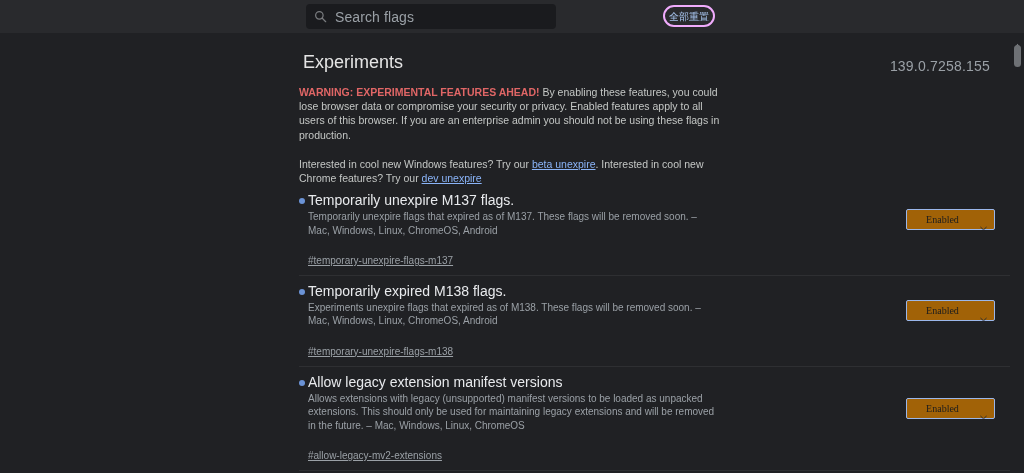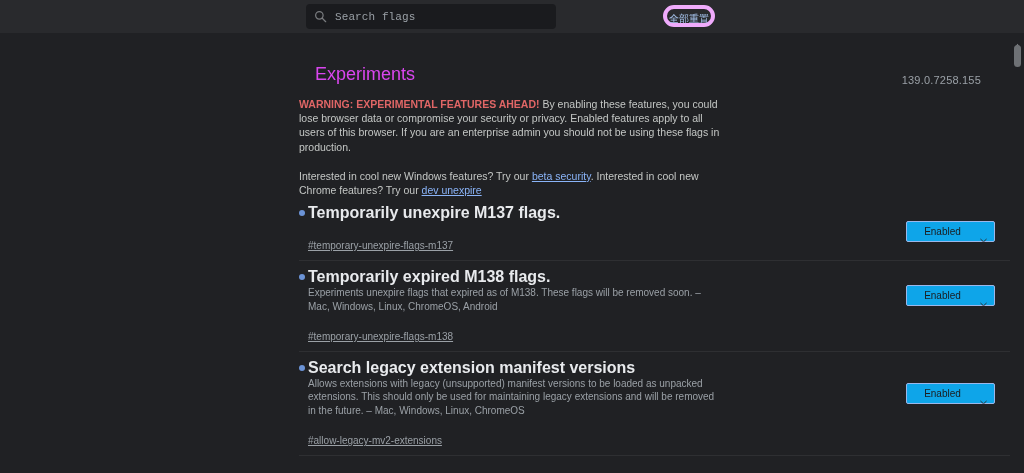--- a/index.html
+++ b/index.html
@@ -39,32 +39,32 @@
     flex: 0 0 13px;
     margin-right: 8px;
     opacity: .62;
   }
   .search-icon svg { display: block; }
   .search-input {
     flex: 1 1 auto;
     background: transparent;
     border: 0; outline: 0;
     color: #c8ccd0;
-    font-family: Liberation Mono, monospace;
-    font-size: 11px;
+    font-family: Liberation Sans, sans-serif;
+    font-size: 14px;
     letter-spacing: .1px;
     padding: 0;
   }
   .search-input::placeholder { color: #9aa0a6; }
 
   .reset-btn {
     position: absolute;
     left: 663px; top: 5px;
     width: 52px; height: 22px;
-    border: 4px solid #f0abfc;
+    border: 2px solid #f0abfc;
     border-radius: 11px;
     background: transparent;
     color: #a9c6f0;
     font-family: "Liberation Sans", sans-serif;
     font-size: 10px;
     line-height: 20px;
     text-align: center;
     cursor: pointer;
     padding: 0;
   }
@@ -79,29 +79,29 @@
     overflow: hidden;
   }
   .page-inner { padding: 12px 10px 0 11px; }
 
   .title-row {
     position: relative;
     height: 30px;
   }
   .page-title {
     font-size: 18px;
-    color: #d946ef;
+    color: #e5e5e5;
     font-weight: 400;
     line-height: 26px;
-    margin: 16px;
+    margin: 4px;
   }
   .version {
     position: absolute;
-    right: 20px; bottom: 5px;
-    font-size: 11px;
+    right: 11px; bottom: 5px;
+    font-size: 14px;
     color: #9aa0a6;
     letter-spacing: .2px;
     margin-top: 40px;
   }
 
   .warning-block {
     font-size: 10.5px;
     line-height: 14.2px;
     color: #c4c7c5;
     margin-top: 6px;
@@ -166,22 +166,22 @@
     padding-left: 9px;
   }
   .flag-dot {
     position: absolute;
     left: 0px; top: 13px;
     width: 6px; height: 6px;
     border-radius: 50%;
     background: #6b93d6;
   }
   .flag-name {
-    font-size: 16px;
-    font-weight: bold;
+    font-size: 14px;
+    font-weight: normal;
     color: #e8eaed;
     line-height: 13px;
     margin: 0 0 3px 0;
   }
   .flag-desc {
     font-size: 10px;
     line-height: 13.4px;
     color: #9aa0a6;
     margin: 0;
   }
@@ -206,23 +206,24 @@
     font-family: "Liberation Sans", sans-serif;
     font-size: 10px;
     padding: 0 16px 0 0;
     text-align: center;
     appearance: none;
     -webkit-appearance: none;
     cursor: pointer;
     outline: none;
   }
   .flag-select.enabled {
-    background: #0ea5e9;
+    background: #a16207;
     border-color: #9bb7ea;
     color: #1b1c1e;
+    font-family: Liberation Serif, serif;
   }
   .sel-wrap { position: absolute; right: 0; }
   .sel-wrap .caret {
     position: absolute;
     right: 23px; top: 8px;
     pointer-events: none;
     width: 7px; height: 5px;
   }
 
   
@@ -276,30 +277,31 @@
       <div class="title-row">
         <h1 class="page-title">Experiments</h1>
         <div class="version">139.0.7258.155</div>
       </div>
 
       <div class="warning-block">
         <span class="warning-lead">WARNING: EXPERIMENTAL FEATURES AHEAD!</span><span> By enabling these features, you could lose browser data or compromise your security or privacy. Enabled features apply to all users of this browser. If you are an enterprise admin you should not be using these flags in production.</span>
       </div>
 
       <div class="channel-block">
-        <span>Interested in cool new Windows features? Try our </span><span class="channel-link">beta security</span><span>. Interested in cool new Chrome features? Try our </span><span class="channel-link">dev unexpire</span>
+        <span>Interested in cool new Windows features? Try our </span><span class="channel-link">beta unexpire</span><span>. Interested in cool new Chrome features? Try our </span><span class="channel-link">dev unexpire</span>
       </div>
 
 
       <div class="flag-list">
 
         <div class="flag">
           <span class="flag-dot"></span>
           <div class="flag-text">
             <p class="flag-name">Temporarily unexpire M137 flags.</p>
+            <p class="flag-desc">Temporarily unexpire flags that expired as of M137. These flags will be removed soon. – Mac, Windows, Linux, ChromeOS, Android</p>
             <span class="flag-anchor">#temporary-unexpire-flags-m137</span>
           </div>
           <div class="sel-wrap" style="top:24px;">
             <select class="flag-select enabled"><option value="Default">Default</option><option value="Enabled" selected="">Enabled</option><option value="Disabled">Disabled</option></select>
             <span class="caret">
               <svg viewBox="0 0 8 5" width="7" height="5">
                   <path d="M0.5 0.8 L4 4 L7.5 0.8" fill="none" stroke="#2b2d30" stroke-width="1.1"></path>
                 </svg>
             </span>
           </div>
@@ -318,21 +320,21 @@
               <svg viewBox="0 0 8 5" width="7" height="5">
                   <path d="M0.5 0.8 L4 4 L7.5 0.8" fill="none" stroke="#2b2d30" stroke-width="1.1"></path>
                 </svg>
             </span>
           </div>
         </div>
 
         <div class="flag">
           <span class="flag-dot"></span>
           <div class="flag-text">
-            <p class="flag-name">Search legacy extension manifest versions</p>
+            <p class="flag-name">Allow legacy extension manifest versions</p>
             <p class="flag-desc">Allows extensions with legacy (unsupported) manifest versions to be loaded as unpacked extensions. This should only be used for maintaining legacy extensions and will be removed in the future. – Mac, Windows, Linux, ChromeOS</p>
             <span class="flag-anchor">#allow-legacy-mv2-extensions</span>
           </div>
           <div class="sel-wrap" style="top:31px;">
             <select class="flag-select enabled"><option value="Default">Default</option><option value="Enabled" selected="">Enabled</option><option value="Disabled">Disabled</option></select>
             <span class="caret">
               <svg viewBox="0 0 8 5" width="7" height="5">
                   <path d="M0.5 0.8 L4 4 L7.5 0.8" fill="none" stroke="#2b2d30" stroke-width="1.1"></path>
                 </svg>
             </span>

